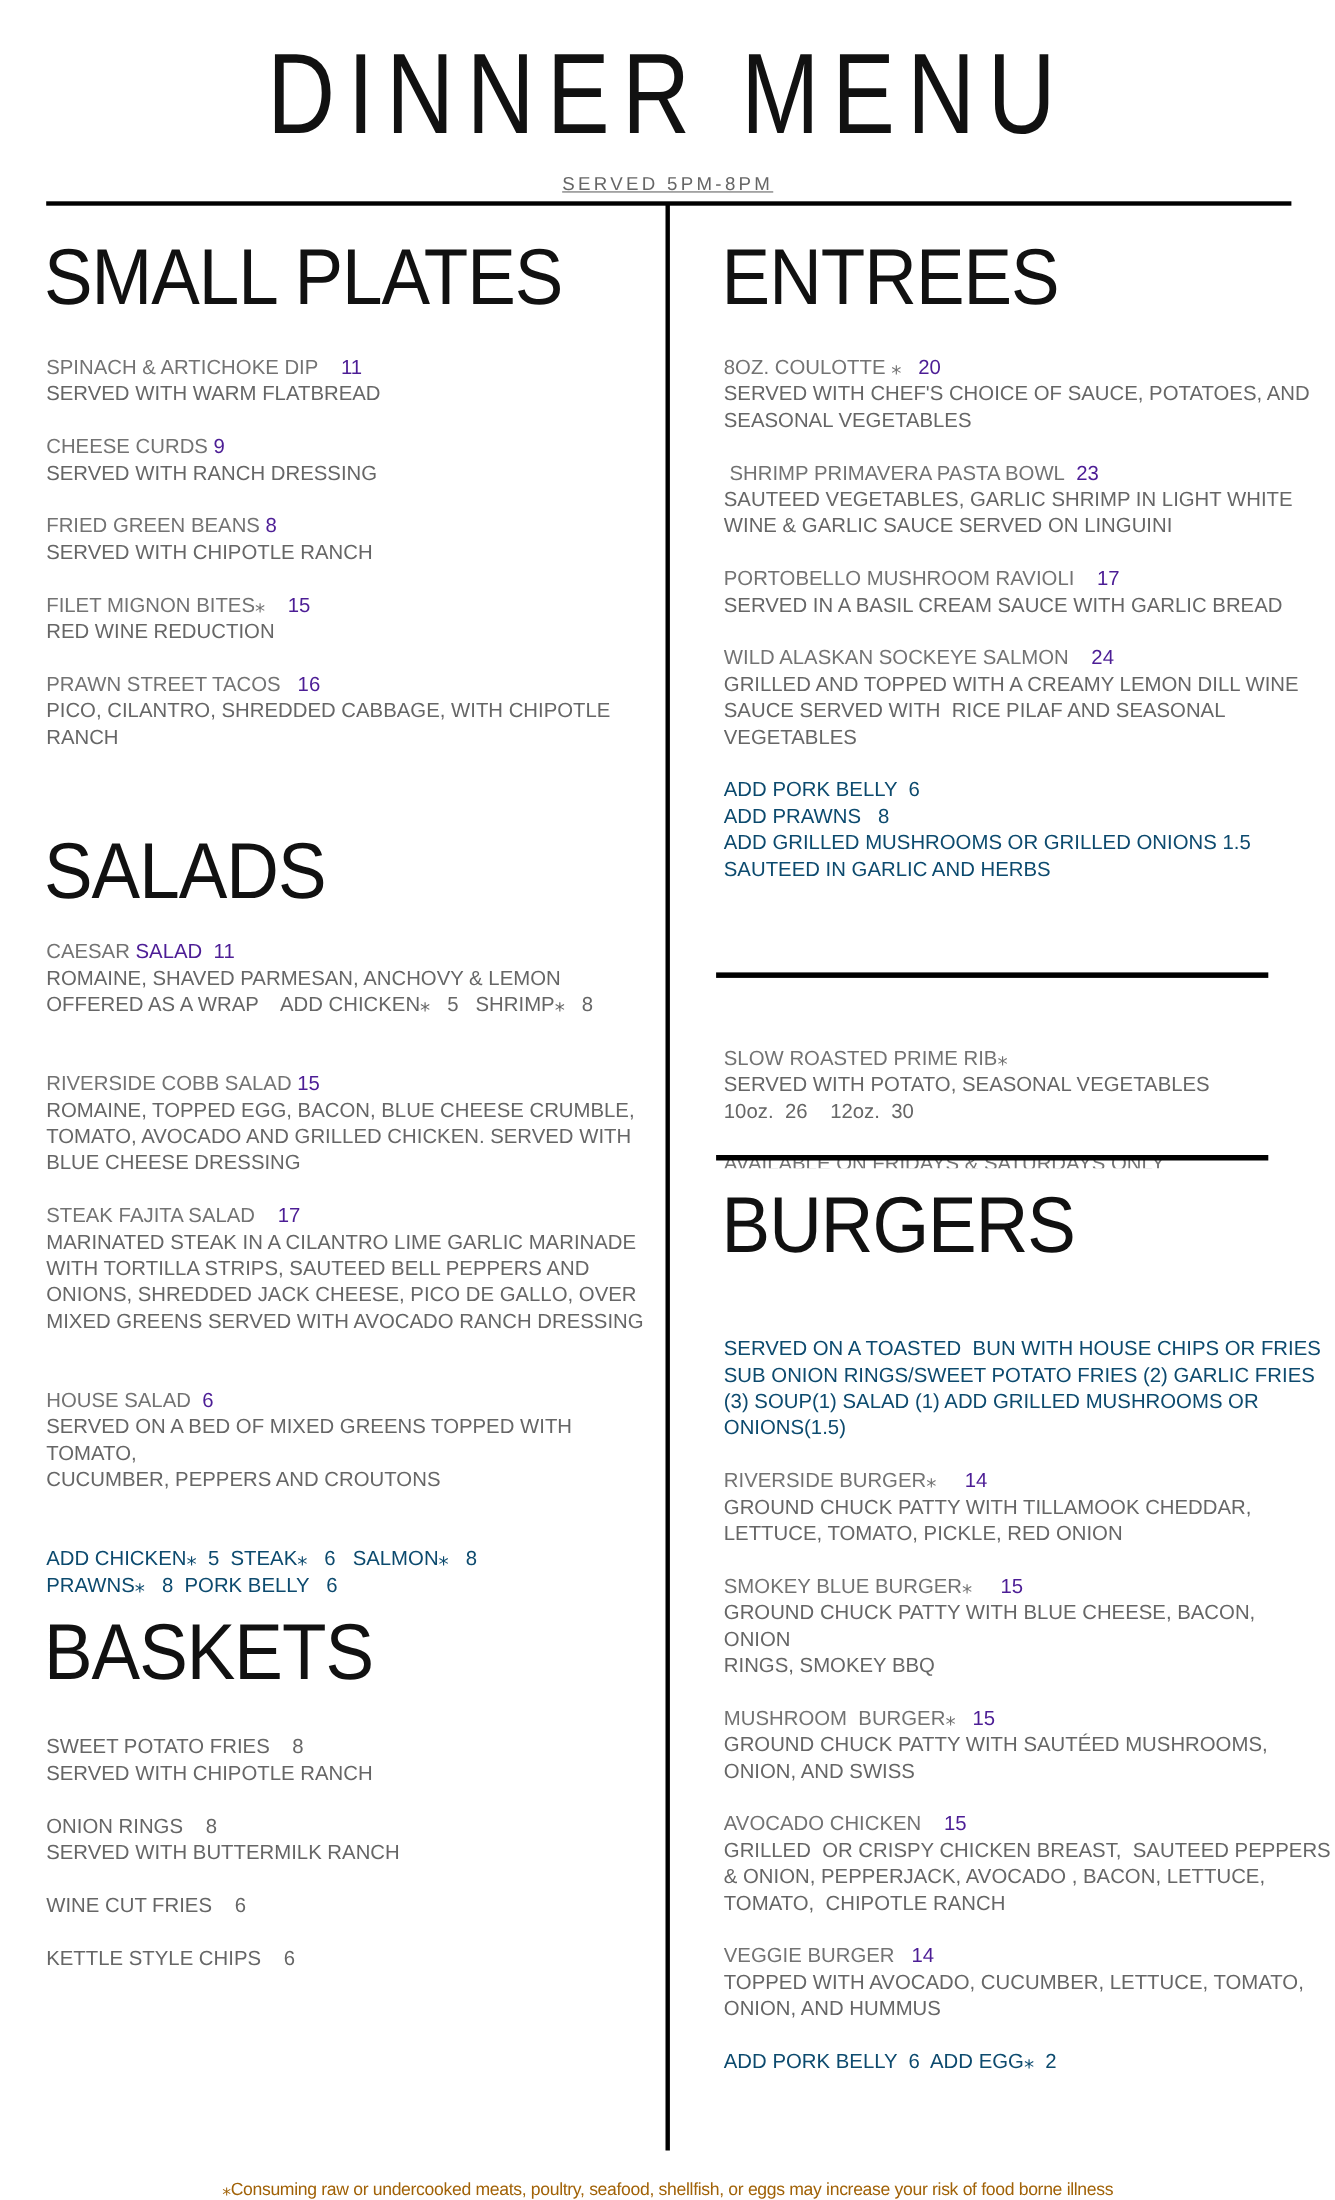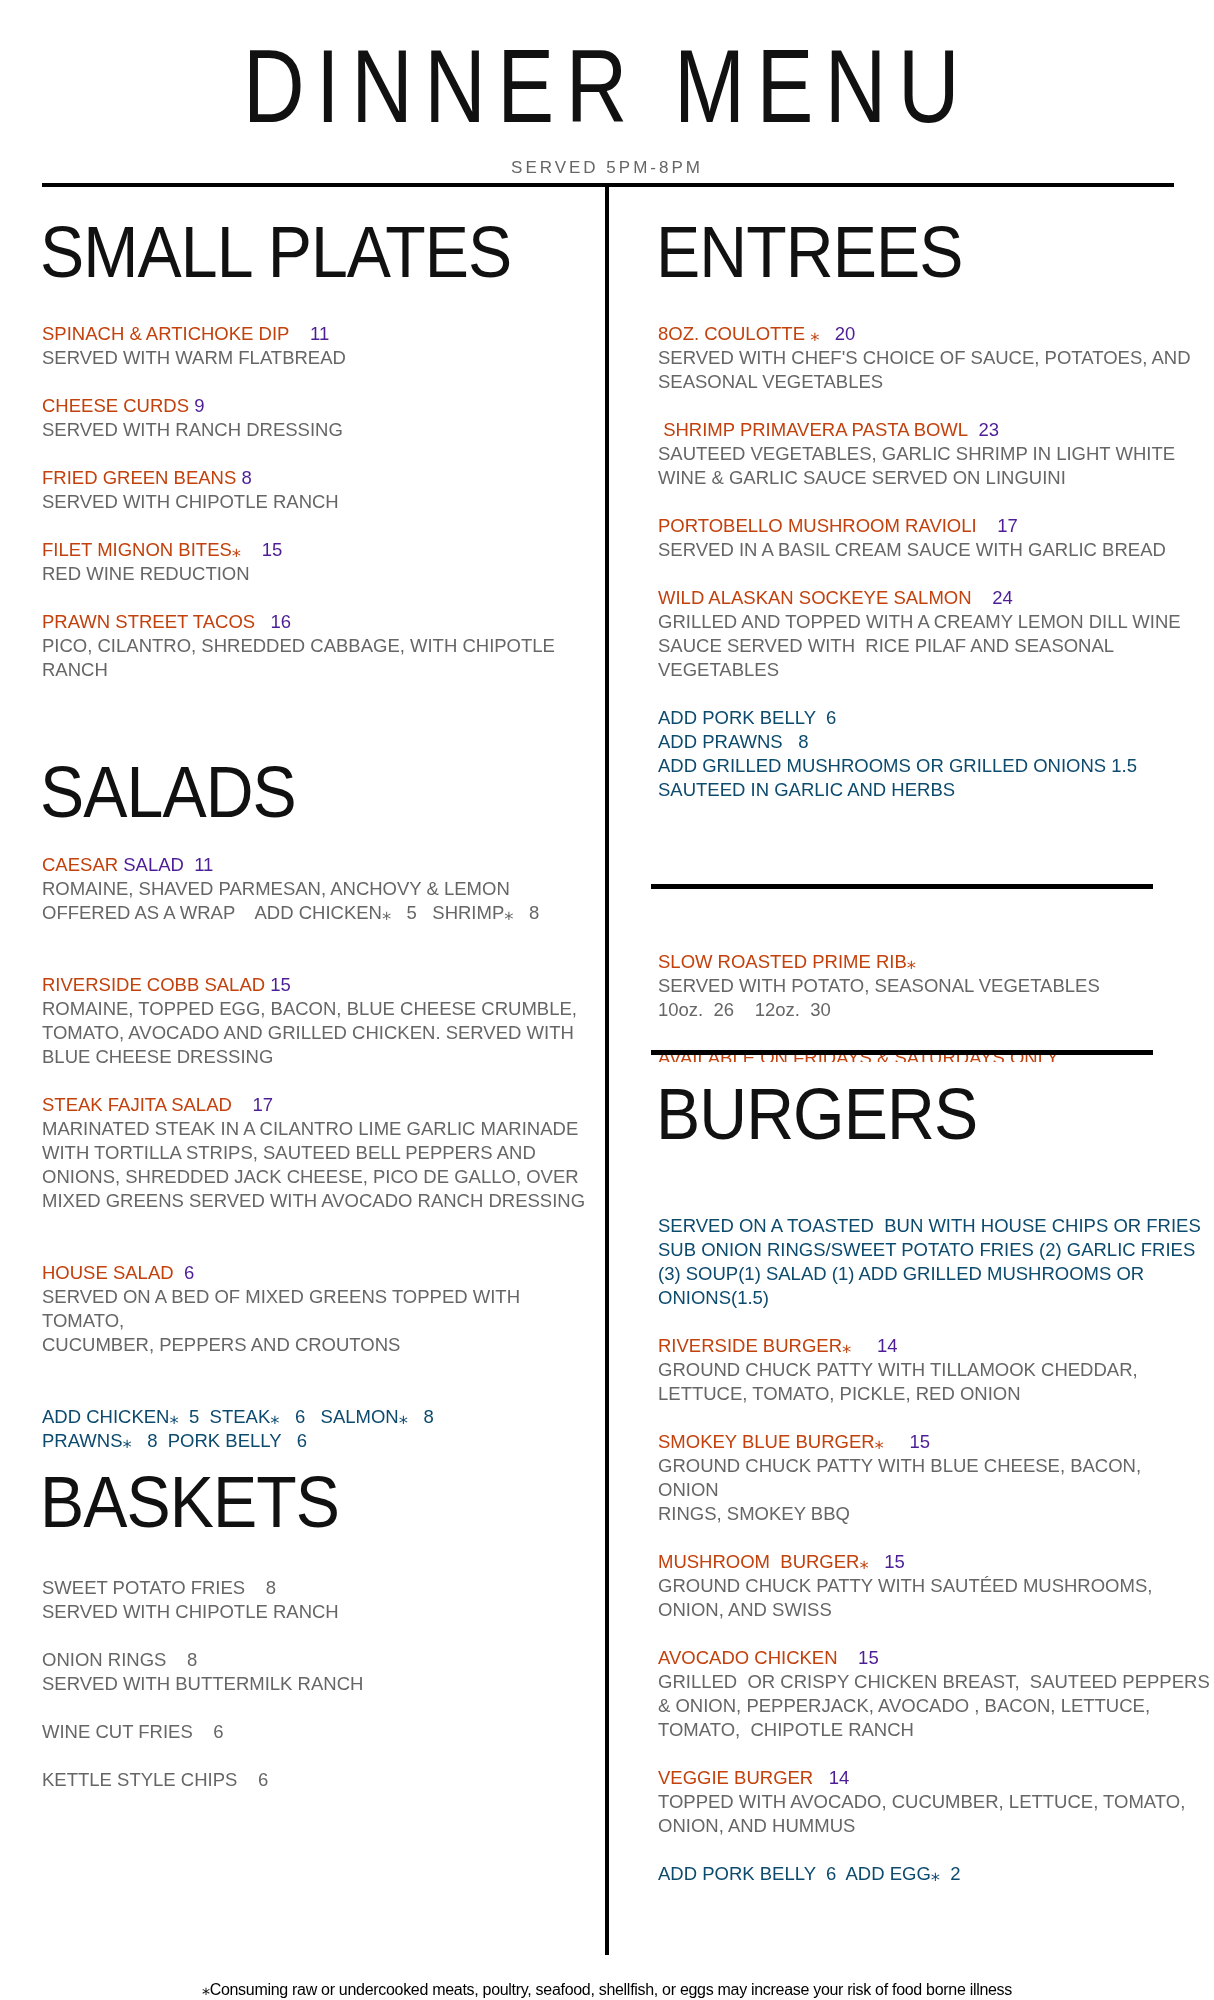--- a/index.html
+++ b/index.html
@@ -2,33 +2,33 @@
 <html><head>
 <meta charset="utf-8">
 <style>
   html, body { margin: 0; padding: 0; background: #ffffff; }
   body { width: 1214px; height: 2000px; position: relative; overflow: hidden;
          font-family: "Liberation Sans", "DejaVu Sans", sans-serif; color: #222; }
   .title { position: absolute; left: 0; width: 1214px; top: 34px; text-align: center;
            font-size: 104px; font-weight: 300; letter-spacing: 14px; color: #111;
            transform: scaleX(0.82); transform-origin: center; line-height: 1; }
   .subtitle { position: absolute; left: 0; width: 1214px; top: 158px; text-align: center;
-              font-size: 17px; letter-spacing: 3px; color: #666; }
+              font-size: 17px; letter-spacing: 3px; color: #666; text-decoration: underline; }
   .hline { position: absolute; background: #000; }
   .vline { position: absolute; background: #000; }
   .section-title { position: absolute; font-size: 72px; font-weight: 300; color: #111;
                    line-height: 1; letter-spacing: -1px; transform: scaleX(0.92); transform-origin: left; }
   .block { position: absolute; font-size: 18.5px; line-height: 24px; }
   .item { margin: 0; }
-  .item-name { color: #c2410c; }
+  .item-name { color: #737373; }
   .item-price { color: #4c1d95; }
   .desc { color: #666; }
   .note { color: #0c4a6e; }
   .footnote { position: absolute; left: 0; width: 1214px; top: 1980px; text-align: center;
-              font-size: 16px; color: #000000; letter-spacing: -0.3px; }
+              font-size: 16px; color: #a16207; letter-spacing: -0.3px; }
   .gap { height: 24px; }
 </style>
 </head>
 <body>
 
 <div class="title">DINNER MENU</div>
 <div class="subtitle">SERVED 5PM-8PM</div>
 <div class="hline" style="left:42px; top:183px; width:1132px; height:4px;"></div>
 <div class="vline" style="left:605px; top:185px; width:4px; height:1770px;"></div>
 

